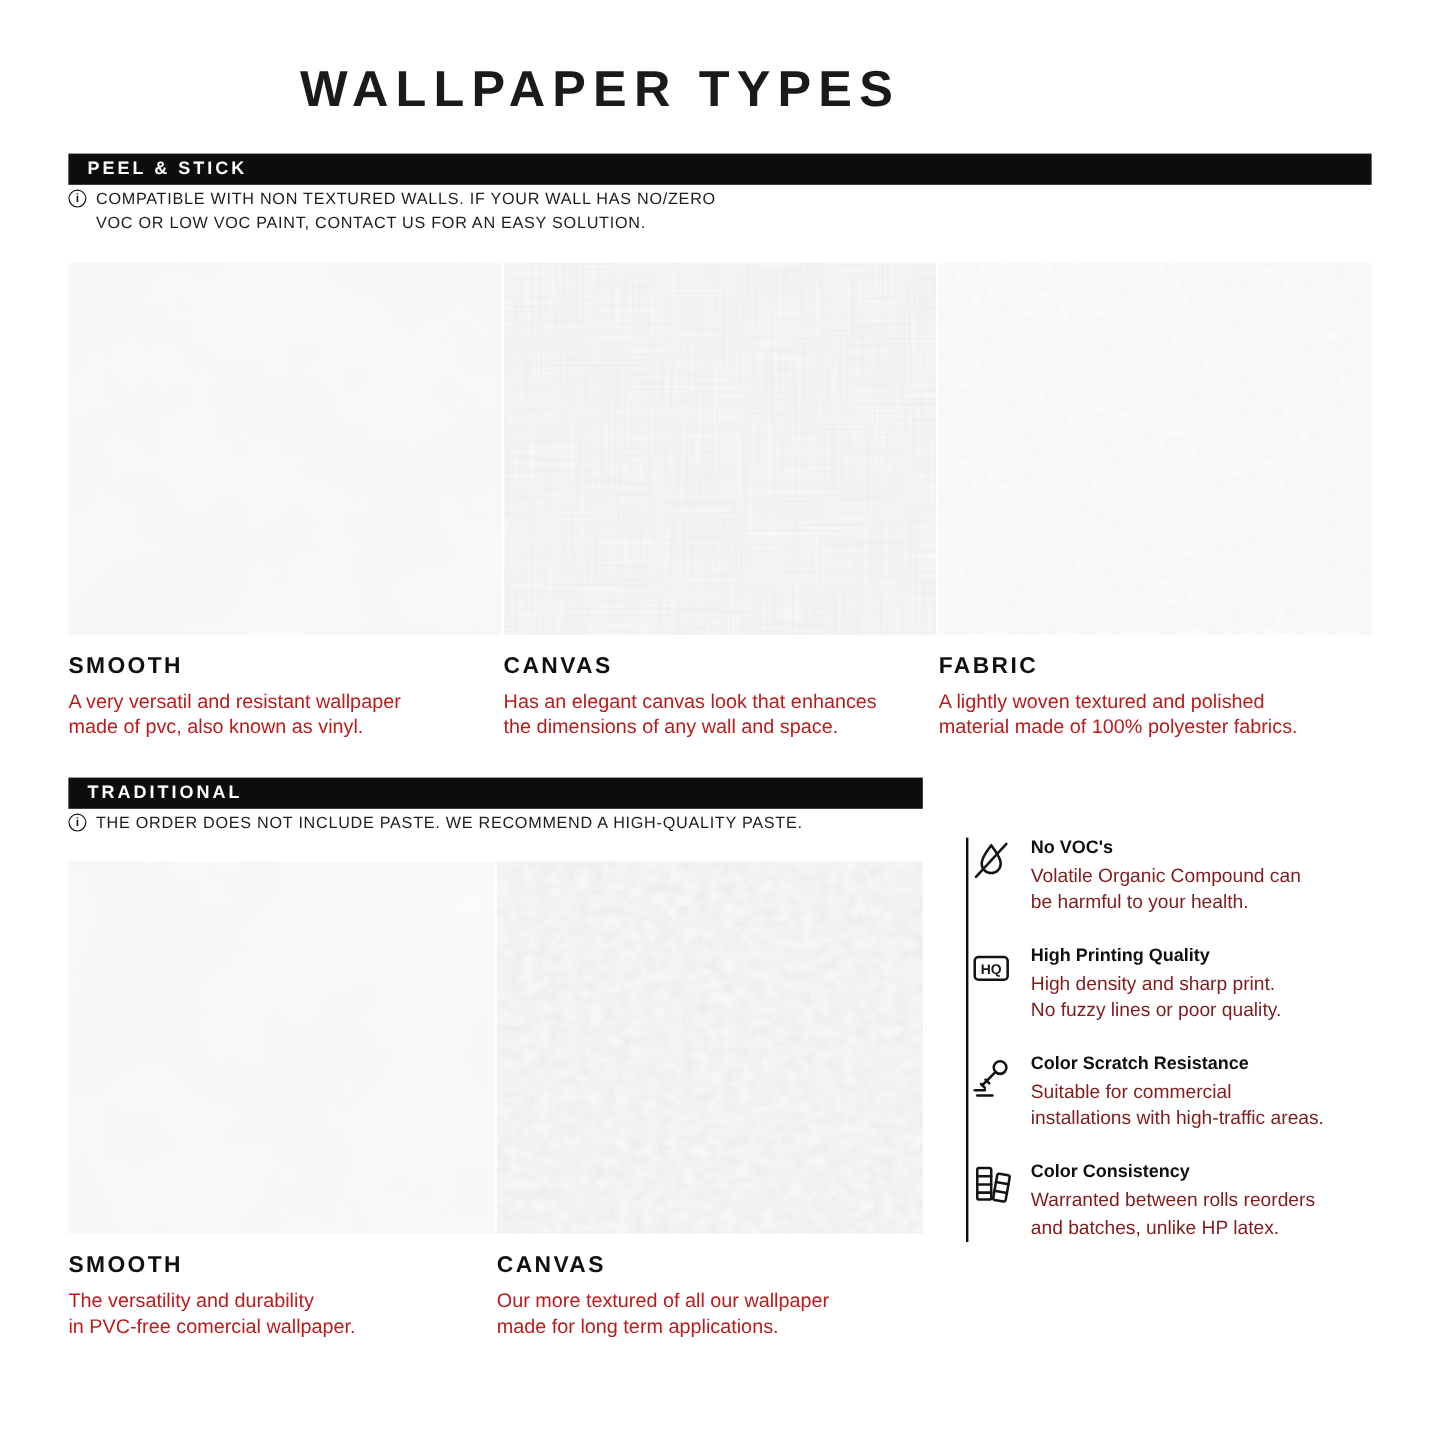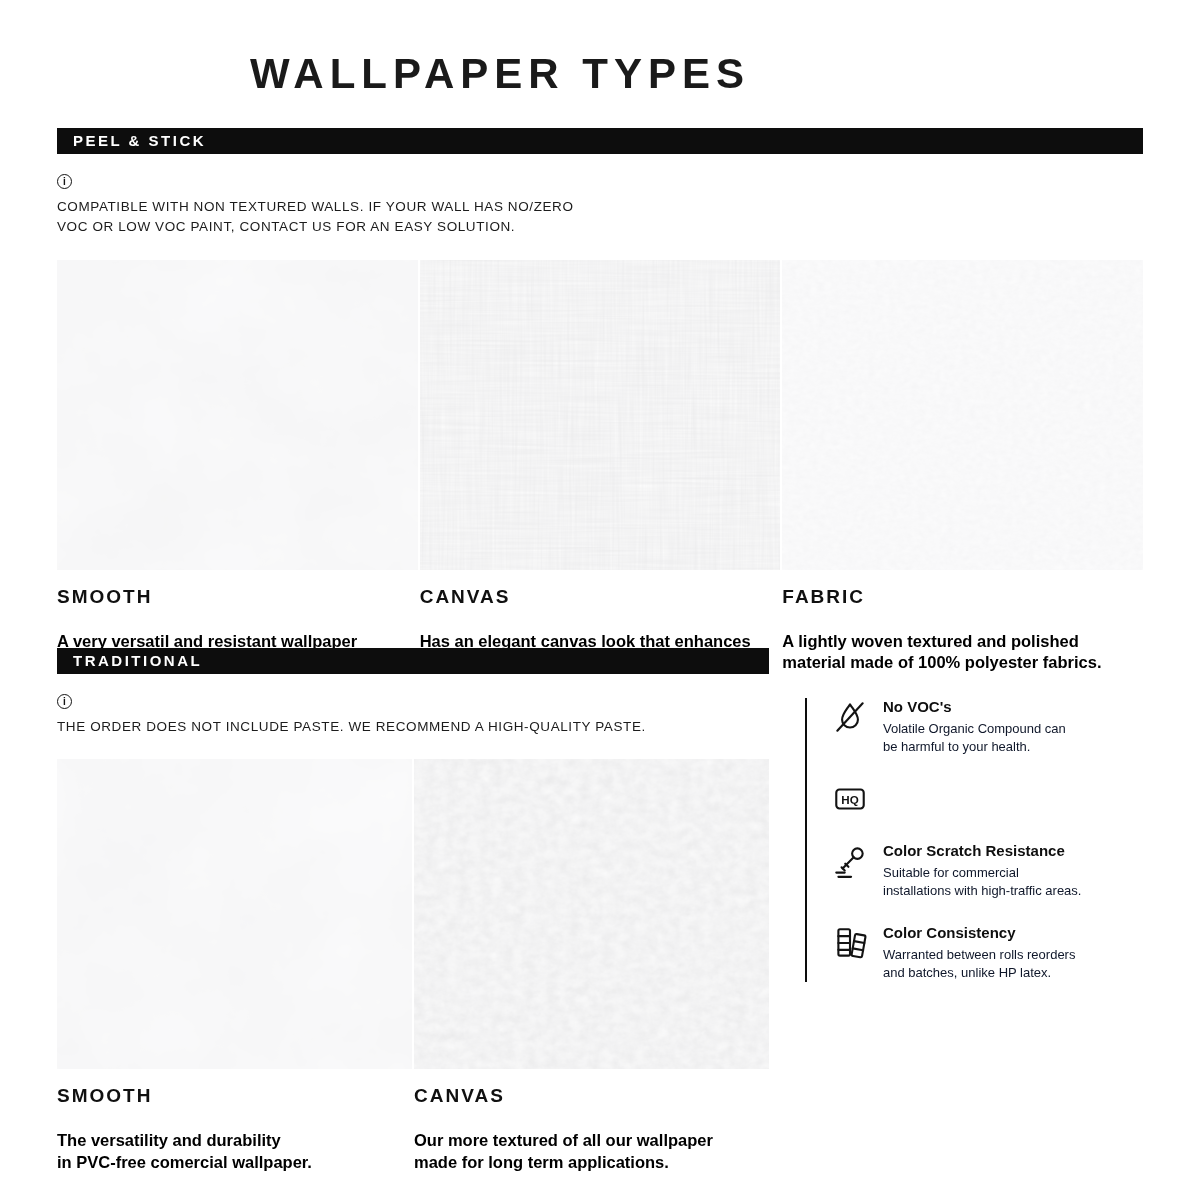--- a/index.html
+++ b/index.html
@@ -26,68 +26,68 @@
 
   .sec-head { display:flex;flex-direction:column; }
   .badge {
     background:#0d0d0d; color:#ffffff;
     font-size:15px; font-weight:700; letter-spacing:2.5px;
     padding:4px 16px 5px 16px;
     white-space:nowrap;
   }
   .rule { flex:1; align-self:flex-end; border-bottom:2.5px solid #0d0d0d; }
 
-  .note { display:flex; gap:8px; margin-top:16px; align-items:flex-start;flex-direction:column; }
+  .note { display:flex; gap:8px; align-items:flex-start; }
   .info-icon {
     width:15px; height:15px; margin-top:2px;
     border:1.5px solid #141414; border-radius:50%;
     display:inline-flex; align-items:center; justify-content:center;
     font-size:10px; font-weight:700; flex:0 0 15px;
   }
   .info-icon::after { content:"i"; }
   .note-text {
     font-size:13.5px; letter-spacing:0.6px; line-height:1.5;
     color:#1c1c1c; white-space:pre-line;
   }
 
   .row { display:grid; gap:2px; margin-top:22px; }
   .row-3 { grid-template-columns:repeat(3,1fr); }
   .row-2 { grid-template-columns:repeat(2,1fr); }
 
   .sw-img { display:block; width:100%; height:310px; }
   figcaption { margin-top:16px; }
   .sw-name { font-size:19px; font-weight:700; letter-spacing:2px; color:#101010; }
   .sw-desc {
-    margin-top:23px; font-size:16.5px; line-height:1.32;
-    color:#000000; white-space:pre-line;font-weight:bold;
+    margin-top:8px; font-size:16.5px; line-height:1.32;
+    color:#b91c1c; white-space:pre-line;
   }
 
   .trad-right { position:absolute; top:24px; left:748px; width:338px; }
   .quality-box {
     background:#ececec; border-left:6px solid #0d0d0d;
     padding:15px 14px 15px 18px;
   }
   .quality-box p { font-size:15.5px; line-height:1.5; color:#141414; white-space:pre-line; }
 
-  .features { margin-top:26px; border-left:2px solid #0d0d0d; padding-left:24px; }
+  .features { margin-top:26px; border-left:2px solid #0d0d0d; }
   .feature { display:flex; gap:14px; margin-bottom:24px; }
   .f-icon { width:38px; height:38px; flex:0 0 38px; }
   .f-icon svg {
     width:100%; height:100%;
     stroke:#131313; stroke-width:2; fill:none;
     stroke-linecap:round; stroke-linejoin:round;
   }
   .f-icon svg text {
     fill:#131313; stroke:none; font-weight:bold;
     font-family:"Liberation Sans", sans-serif;
   }
   .f-title { font-size:15px; font-weight:700; color:#0f0f0f; }
   .f-desc {
-    margin-top:5px; font-size:13px; line-height:1.38;
-    color:#0f172a; white-space:pre-line;
+    margin-top:5px; font-size:16px; line-height:1.38;
+    color:#7f1d1d; white-space:pre-line;
   }
   .defs-svg { position:absolute; width:0; height:0; }
 </style>
 </head>
 <body>
 
 <svg class="defs-svg" aria-hidden="true">
   <defs>
     <filter id="tex-smooth" x="0%" y="0%" width="100%" height="100%">
       <feTurbulence type="fractalNoise" baseFrequency="0.007 0.01" numOctaves="5" seed="8" stitchTiles="stitch"></feTurbulence>
@@ -258,20 +258,25 @@
           </div>
         </div>
 
         <div class="feature">
           <span class="f-icon">
             <svg viewBox="0 0 36 36">
               <rect x="5" y="9" width="26" height="18" rx="3"></rect>
               <text x="18" y="22.5" text-anchor="middle" font-size="11">HQ</text>
             </svg>
           </span>
+          <div class="f-body">
+            <h4 class="f-title">High Printing Quality</h4>
+            <p class="f-desc">High density and sharp print.
+No fuzzy lines or poor quality.</p>
+          </div>
         </div>
 
         <div class="feature">
           <span class="f-icon">
             <svg viewBox="0 0 36 36">
               <circle cx="25" cy="11" r="5"></circle>
               <line x1="21.5" y1="14.5" x2="11" y2="25"></line>
               <line x1="13.5" y1="20.5" x2="16.5" y2="23.5"></line>
               <line x1="10" y1="24" x2="13" y2="27"></line>
               <line x1="5" y1="29" x2="13" y2="29"></line>

